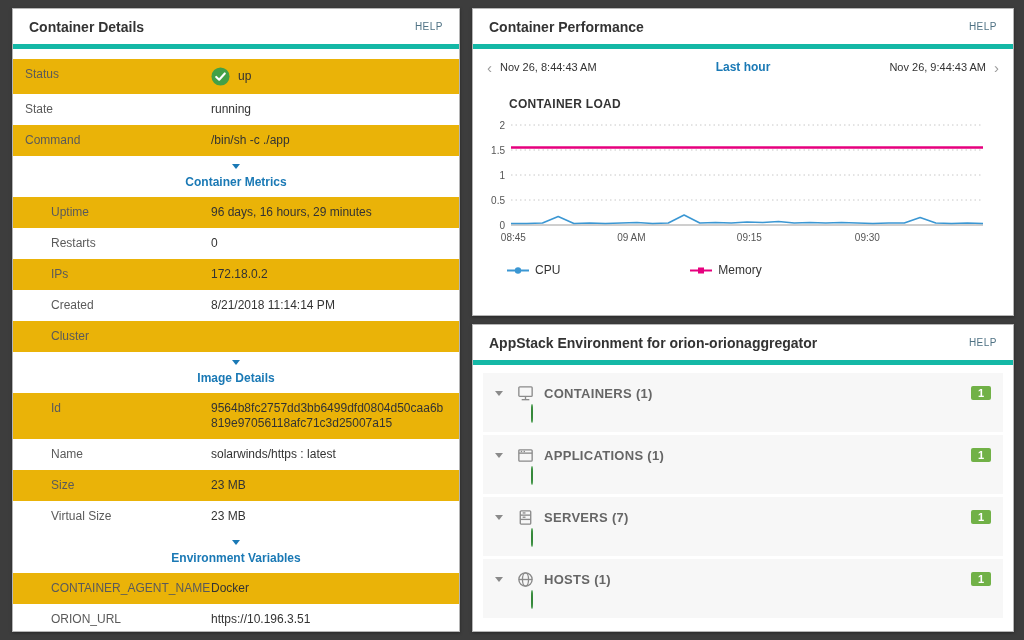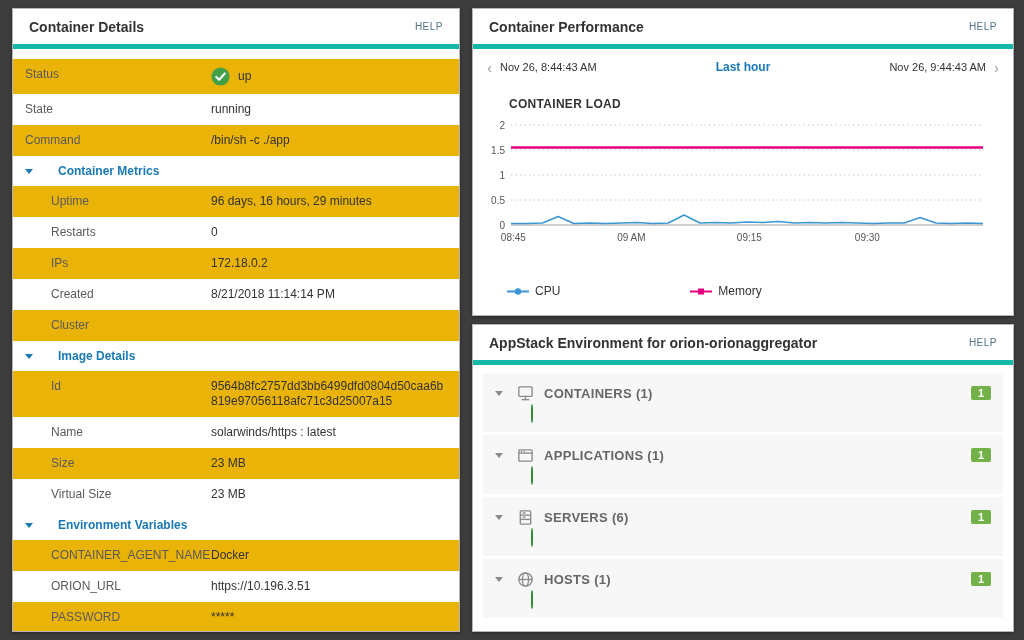--- a/index.html
+++ b/index.html
@@ -29,33 +29,33 @@
   .help-link { font-size:10px; color:#4f7284; letter-spacing:.5px; cursor:pointer; }
 
   
   #details-rows { padding-top:10px; }
   .detail-row { display:flex; align-items:flex-start; padding:8px 12px; font-size:12px; line-height:15px; }
   .detail-row.stripe { background:#eab308; }
   .detail-row .lbl { color:#5a5a5a; width:186px; flex:0 0 186px; }
   .detail-row.indent .lbl { padding-left:26px; }
   .detail-row .val { color:#333; flex:1; overflow-wrap:anywhere; display:flex; align-items:center; gap:8px; }
   .check-circle { flex:0 0 auto; width:19px; height:19px; display:block; }
-  .section-hdr { display:flex; align-items:center; gap:25px; padding:8px 12px; cursor:pointer; }
+  .section-hdr { display:flex; align-items:center; gap:6px; padding:8px 12px; cursor:pointer;flex-direction:column; }
   .section-hdr .tri { width:0; height:0; border-left:4px solid transparent; border-right:4px solid transparent; border-top:5px solid #1a79b5; }
   .section-hdr .sec-title { color:#1a79b5; font-weight:bold; font-size:12px; }
 
   
   .time-bar { display:flex; align-items:center; height:36px; padding:0 12px; font-size:11px; color:#333; }
   .time-side { display:flex; align-items:center; gap:6px; flex:1; }
   .time-side.right { justify-content:flex-end; }
   .chev { color:#9a9a9a; font-size:15px; cursor:pointer; line-height:1; padding:0 2px; }
   .range-label { color:#1a79b5; font-weight:bold; font-size:12px; cursor:pointer; white-space:nowrap; }
   .chart-title { font-size:12px; font-weight:bold; color:#333; padding:12px 0 2px 36px; letter-spacing:.3px; }
   #load-chart { display:block; margin:0 10px; }
-  .legend { display:flex; padding:2px 0 0 34px; gap:130px; font-size:12px; color:#333;margin-top:21px; }
+  .legend { display:flex; padding:2px 0 0 34px; gap:130px; font-size:12px; color:#333; }
   .legend-item { display:flex; align-items:center; gap:6px; cursor:pointer; }
 
   
   #appstack-rows { padding:8px 10px 0 10px; }
   .as-row { background:#f7f7f7; margin-bottom:3px; padding:8px 12px 9px 12px; }
   .as-head { display:flex; align-items:center; height:24px; }
   .as-tri { width:0; height:0; border-left:4px solid transparent; border-right:4px solid transparent; border-top:5px solid #8a8a8a; margin-right:13px; cursor:pointer; flex:0 0 auto; }
   .as-icon { margin-right:9px; display:flex; flex:0 0 auto; }
   .as-label { font-size:13px; font-weight:bold; color:#666; letter-spacing:.3px; flex:1; }
   .as-badge { background:#71b147; color:#fff; font-size:11px; font-weight:bold; padding:1px 7px; border-radius:2px; }
@@ -242,21 +242,21 @@
           <span class="as-tri"></span>
           <span class="as-icon">
             <svg width="19" height="19" viewBox="0 0 20 20" fill="none" stroke="#8a8a8a" stroke-width="1.4">
               <rect x="4.5" y="3" width="11" height="14" rx="1"></rect>
               <line x1="4.5" y1="7.5" x2="15.5" y2="7.5"></line>
               <line x1="4.5" y1="12" x2="15.5" y2="12"></line>
               <line x1="7" y1="5.2" x2="10" y2="5.2"></line>
               <line x1="7" y1="9.7" x2="10" y2="9.7"></line>
             </svg>
           </span>
-          <span class="as-label">SERVERS (6)</span>
+          <span class="as-label">SERVERS (7)</span>
           <span class="as-badge">1</span>
         </div><span class="as-node" style="background: rgb(70, 169, 74);"></span></div>
       <div class="as-row"><div class="as-head">
           <span class="as-tri"></span>
           <span class="as-icon">
             <svg width="19" height="19" viewBox="0 0 20 20" fill="none" stroke="#8a8a8a" stroke-width="1.4">
               <circle cx="10" cy="10" r="7"></circle>
               <ellipse cx="10" cy="10" rx="3.2" ry="7"></ellipse>
               <line x1="3" y1="10" x2="17" y2="10"></line>
             </svg>

